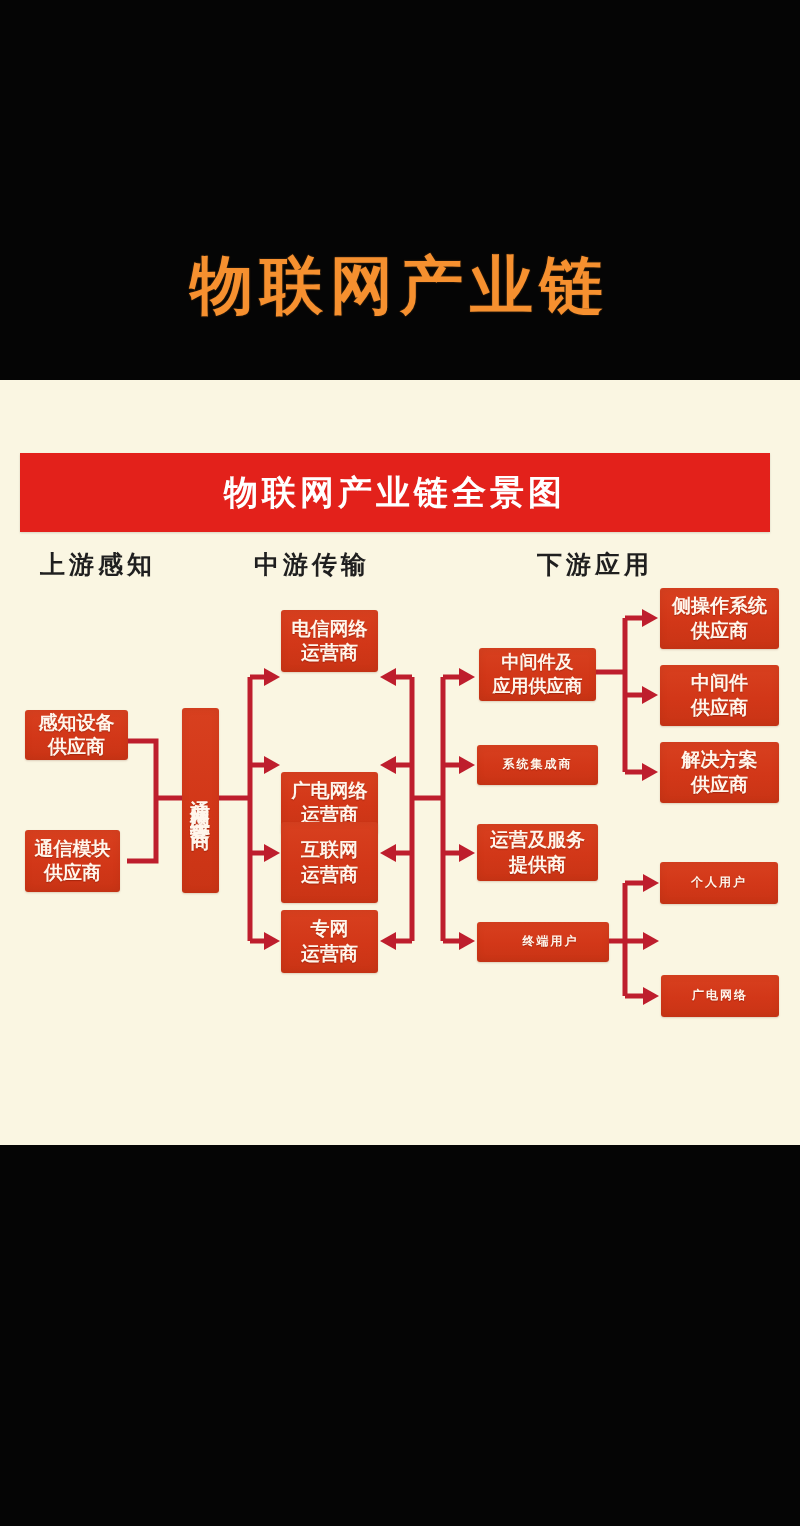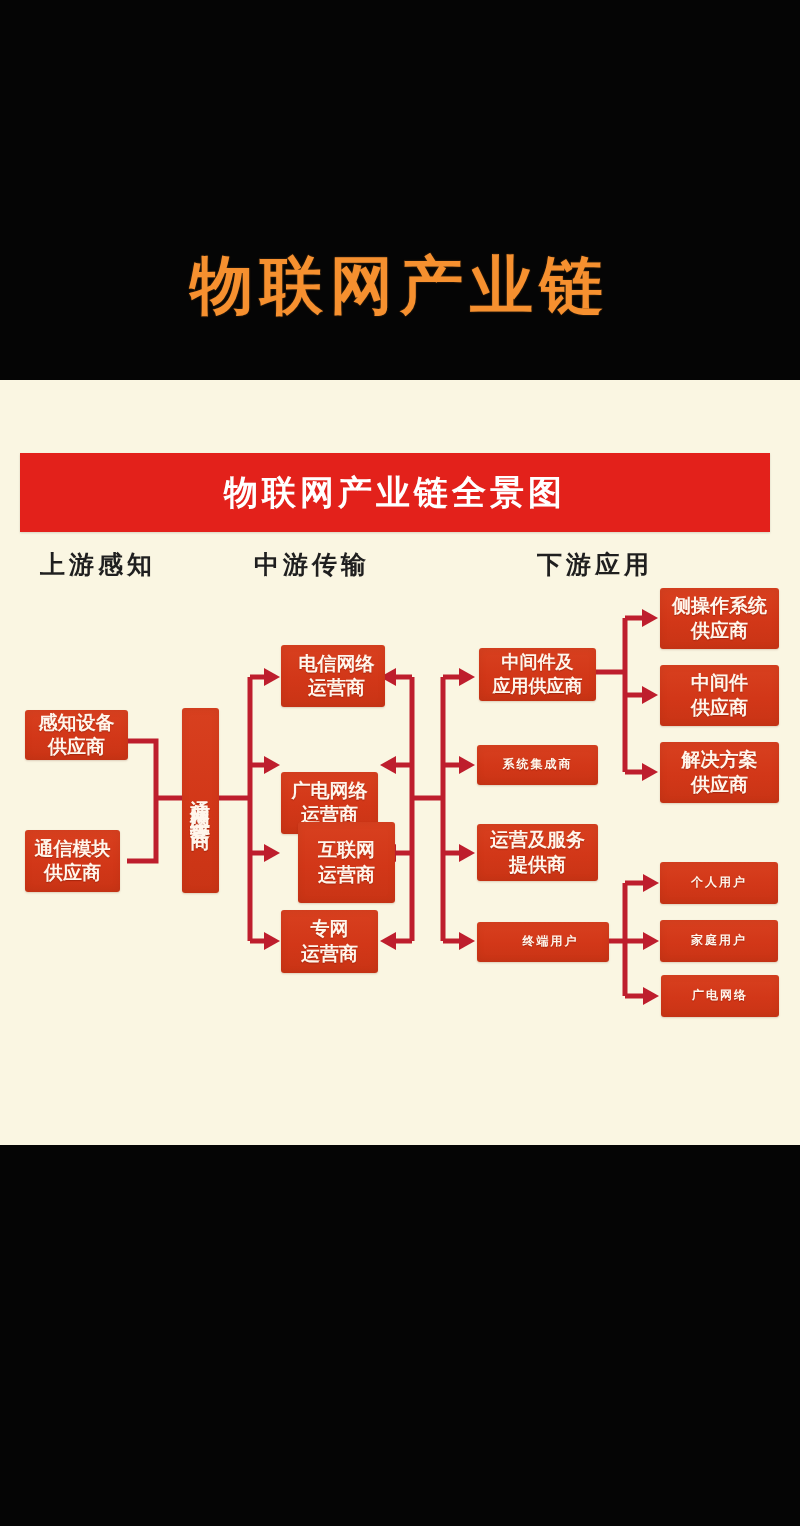--- a/index.html
+++ b/index.html
@@ -145,40 +145,39 @@
       <polygon points="659,996 643,987 643,1005"></polygon>
     </g>
   </svg>
 
   <div class="node fs19" style="left:25px;top:710px;width:103px;height:50px;">感知设备
 供应商</div>
   <div class="node fs19" style="left:25px;top:830px;width:95px;height:62px;">通信模块
 供应商</div>
   <div class="node vertical" style="left:182px;top:708px;width:37px;height:185px;">通信网络运营商</div>
 
-  <div class="node fs19" style="left:281px;top:645px;width:97px;height:62px;padding-left:7px;">电信网络
+  <div class="node fs19" style="left:281px;top:610px;width:97px;height:62px;">电信网络
 运营商</div>
   <div class="node fs19" style="left:281px;top:733px;width:97px;height:62px;margin-top:39px;">广电网络
 运营商</div>
-  <div class="node fs19" style="left:281px;top:822px;width:97px;height:81px;margin-left:17px;">互联网
+  <div class="node fs19" style="left:281px;top:822px;width:97px;height:81px;">互联网
 运营商</div>
   <div class="node fs19" style="left:281px;top:910px;width:97px;height:63px;">专网
 运营商</div>
 
   <div class="node fs18" style="left:479px;top:648px;width:117px;height:53px;">中间件及
 应用供应商</div>
   <div class="node fs20" style="left:477px;top:745px;width:121px;height:40px;">系统集成商</div>
   <div class="node fs19" style="left:477px;top:824px;width:121px;height:57px;">运营及服务
 提供商</div>
   <div class="node fs20" style="left:477px;top:922px;width:117px;height:40px;padding-left:15px;">终端用户</div>
 
   <div class="node fs19" style="left:660px;top:588px;width:119px;height:61px;">侧操作系统
 供应商</div>
   <div class="node fs19" style="left:660px;top:665px;width:119px;height:61px;">中间件
 供应商</div>
   <div class="node fs19" style="left:660px;top:742px;width:119px;height:61px;">解决方案
 供应商</div>
 
   <div class="node fs20" style="left:660px;top:862px;width:118px;height:42px;">个人用户</div>
-  <div class="node fs20" style="left:660px;top:920px;width:118px;height:42px;">家庭用户</div>
   <div class="node fs20" style="left:661px;top:975px;width:118px;height:42px;">广电网络</div>
 
 </div>
 
 </body></html>

